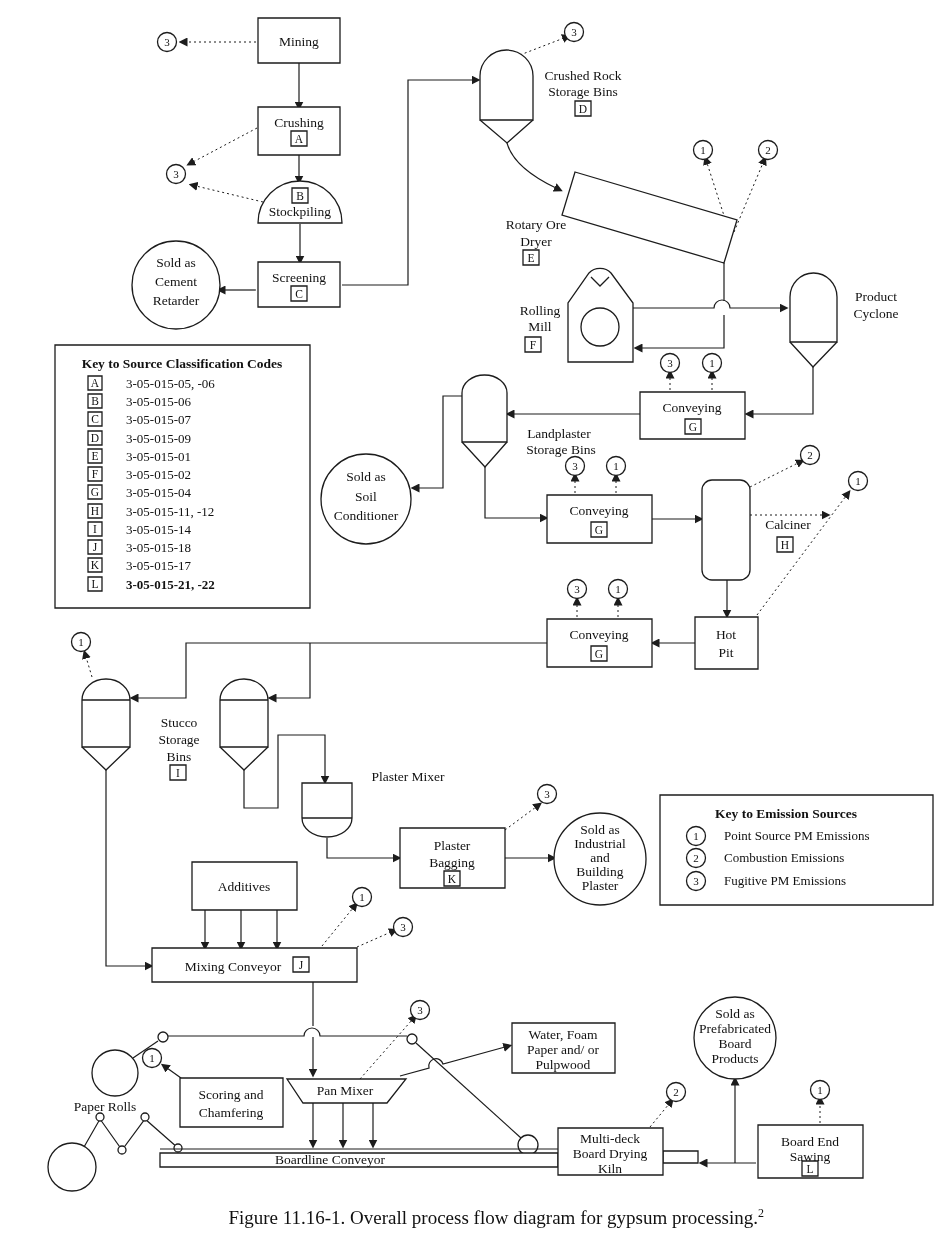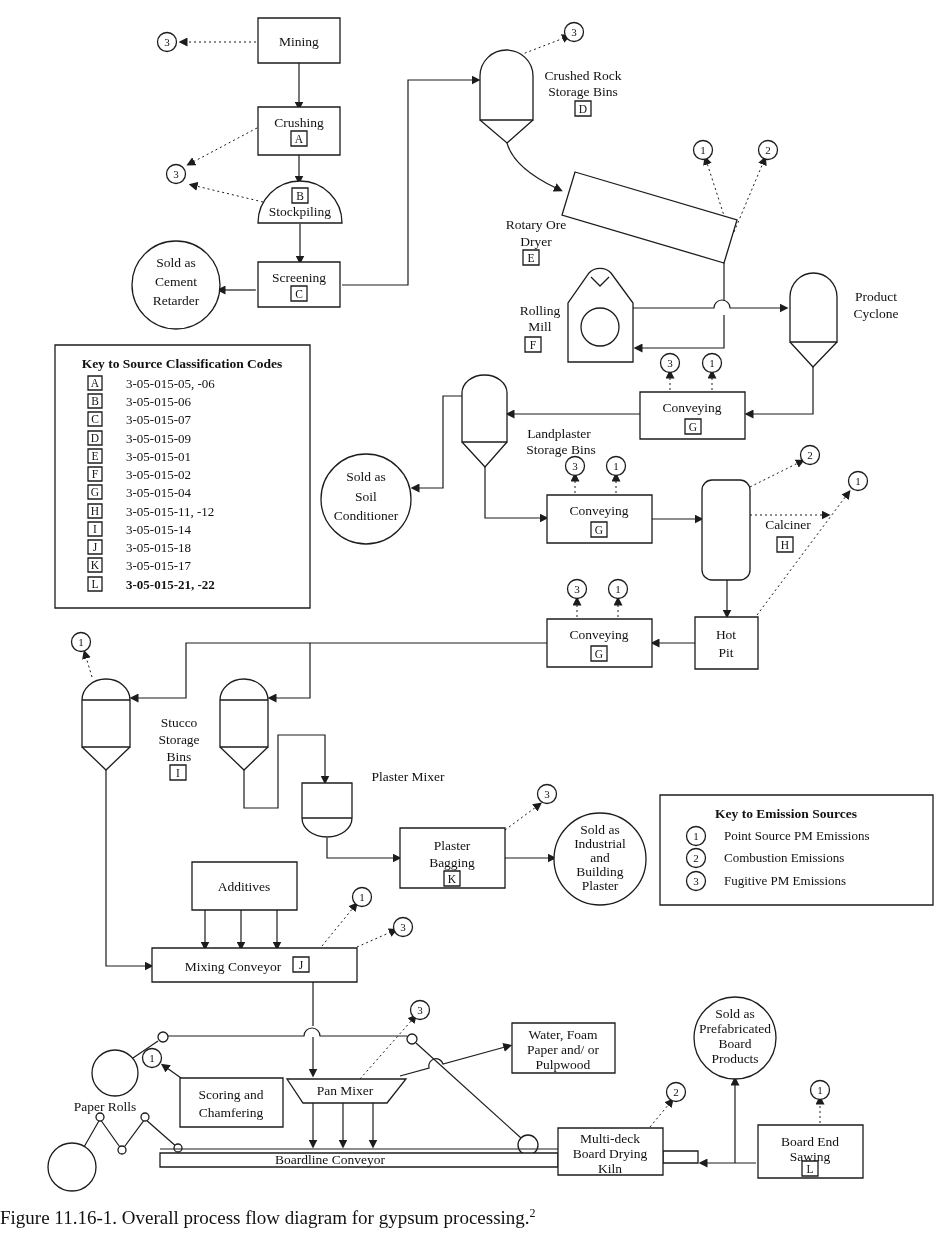--- a/index.html
+++ b/index.html
@@ -8,21 +8,21 @@
   svg *{vector-effect:non-scaling-stroke;}
   .ln{fill:none;stroke:#1c1c1c;stroke-width:1.2;}
   .dot{fill:none;stroke:#1c1c1c;stroke-width:1;stroke-dasharray:2 3;}
   .sh{fill:#ffffff;stroke:#1c1c1c;stroke-width:1.3;}
   .shn{fill:none;stroke:#1c1c1c;stroke-width:1.3;}
   .t{font-family:"Liberation Serif",serif;font-size:13.5px;fill:#111;text-anchor:middle;}
   .ts{font-family:"Liberation Serif",serif;font-size:13px;fill:#111;text-anchor:start;}
   .tb{font-weight:bold;}
   .code{font-family:"Liberation Serif",serif;font-size:11.5px;fill:#111;text-anchor:middle;}
   .num{font-family:"Liberation Serif",serif;font-size:11px;fill:#111;text-anchor:middle;}
-  .caption{position:absolute;left:0;top:1206px;width:764px;text-align:left;font-size:19px;color:#111;}
+  .caption{position:absolute;left:0;top:1206px;width:764px;text-align:right;font-size:19px;color:#111;}
   .caption sup{font-size:12px;}
 </style>
 </head>
 <body>
 
 <div class="page">
 <svg viewBox="0 0 946 1255" width="946" height="1255">
   <defs>
     <marker id="ah" markerUnits="userSpaceOnUse" markerWidth="9" markerHeight="9" refX="1.5" refY="4.5" orient="auto">
       <path d="M0,0 L9,4.5 L0,9 Z" fill="#1c1c1c"></path>

